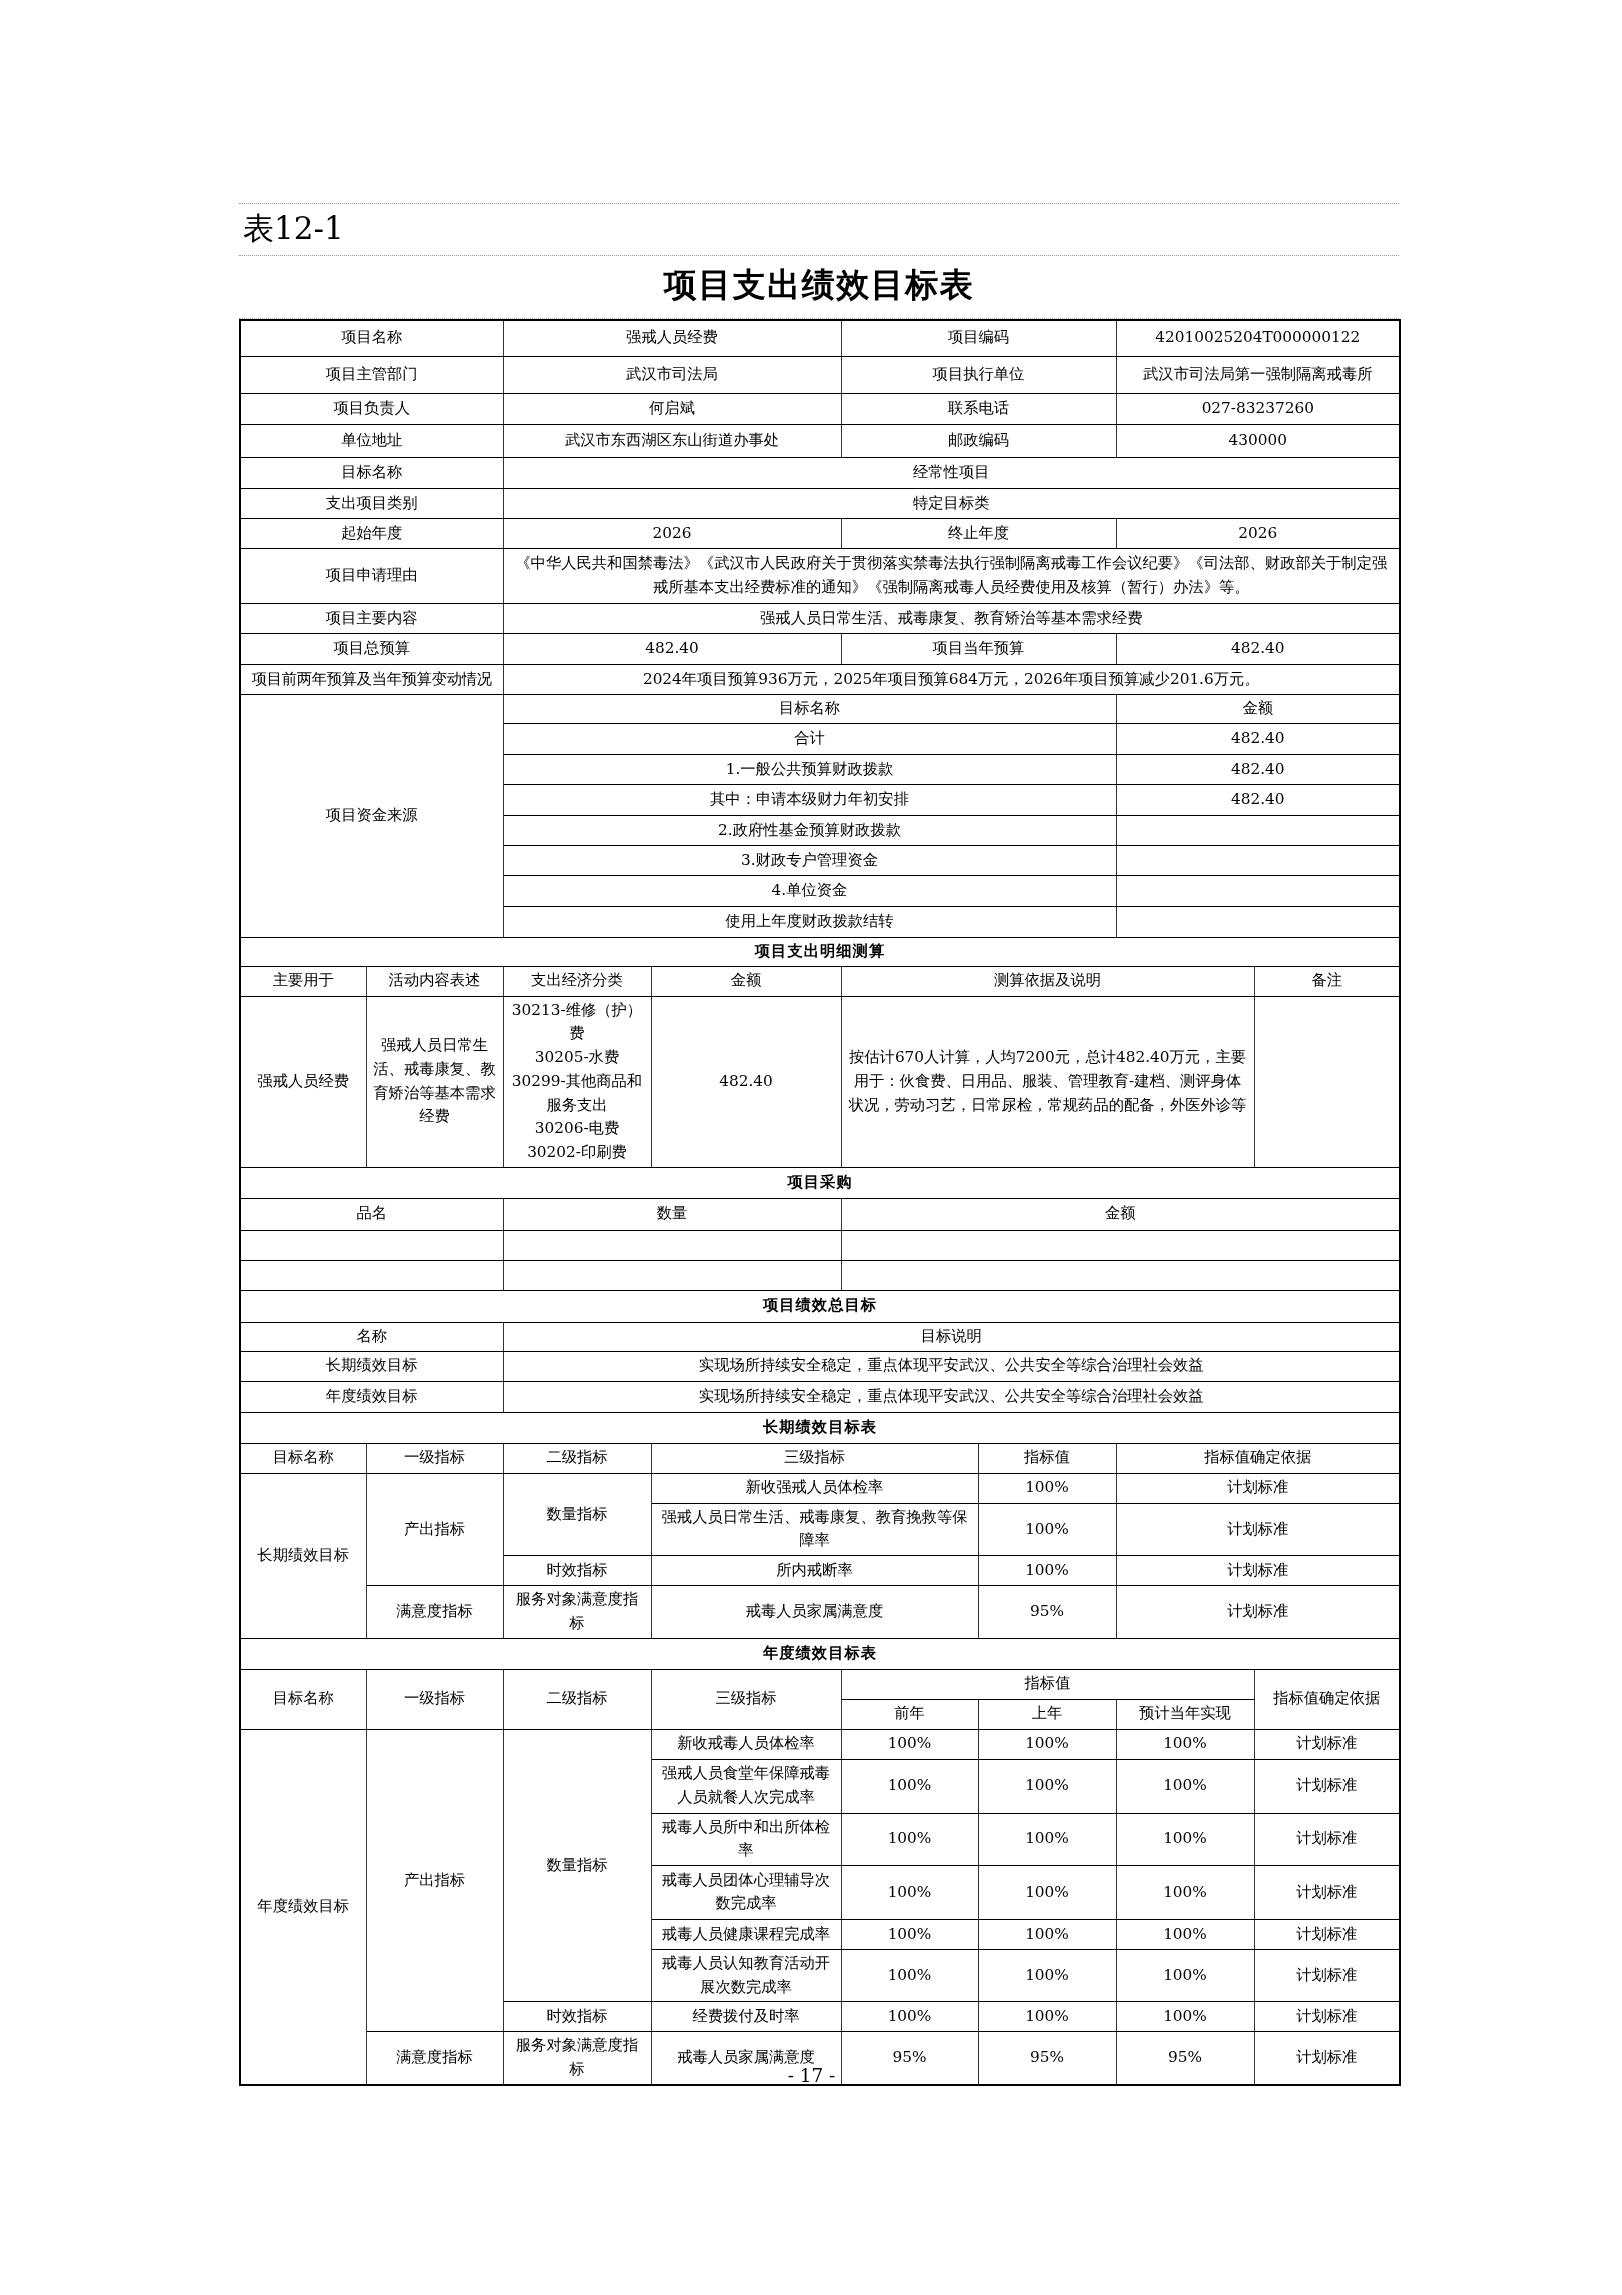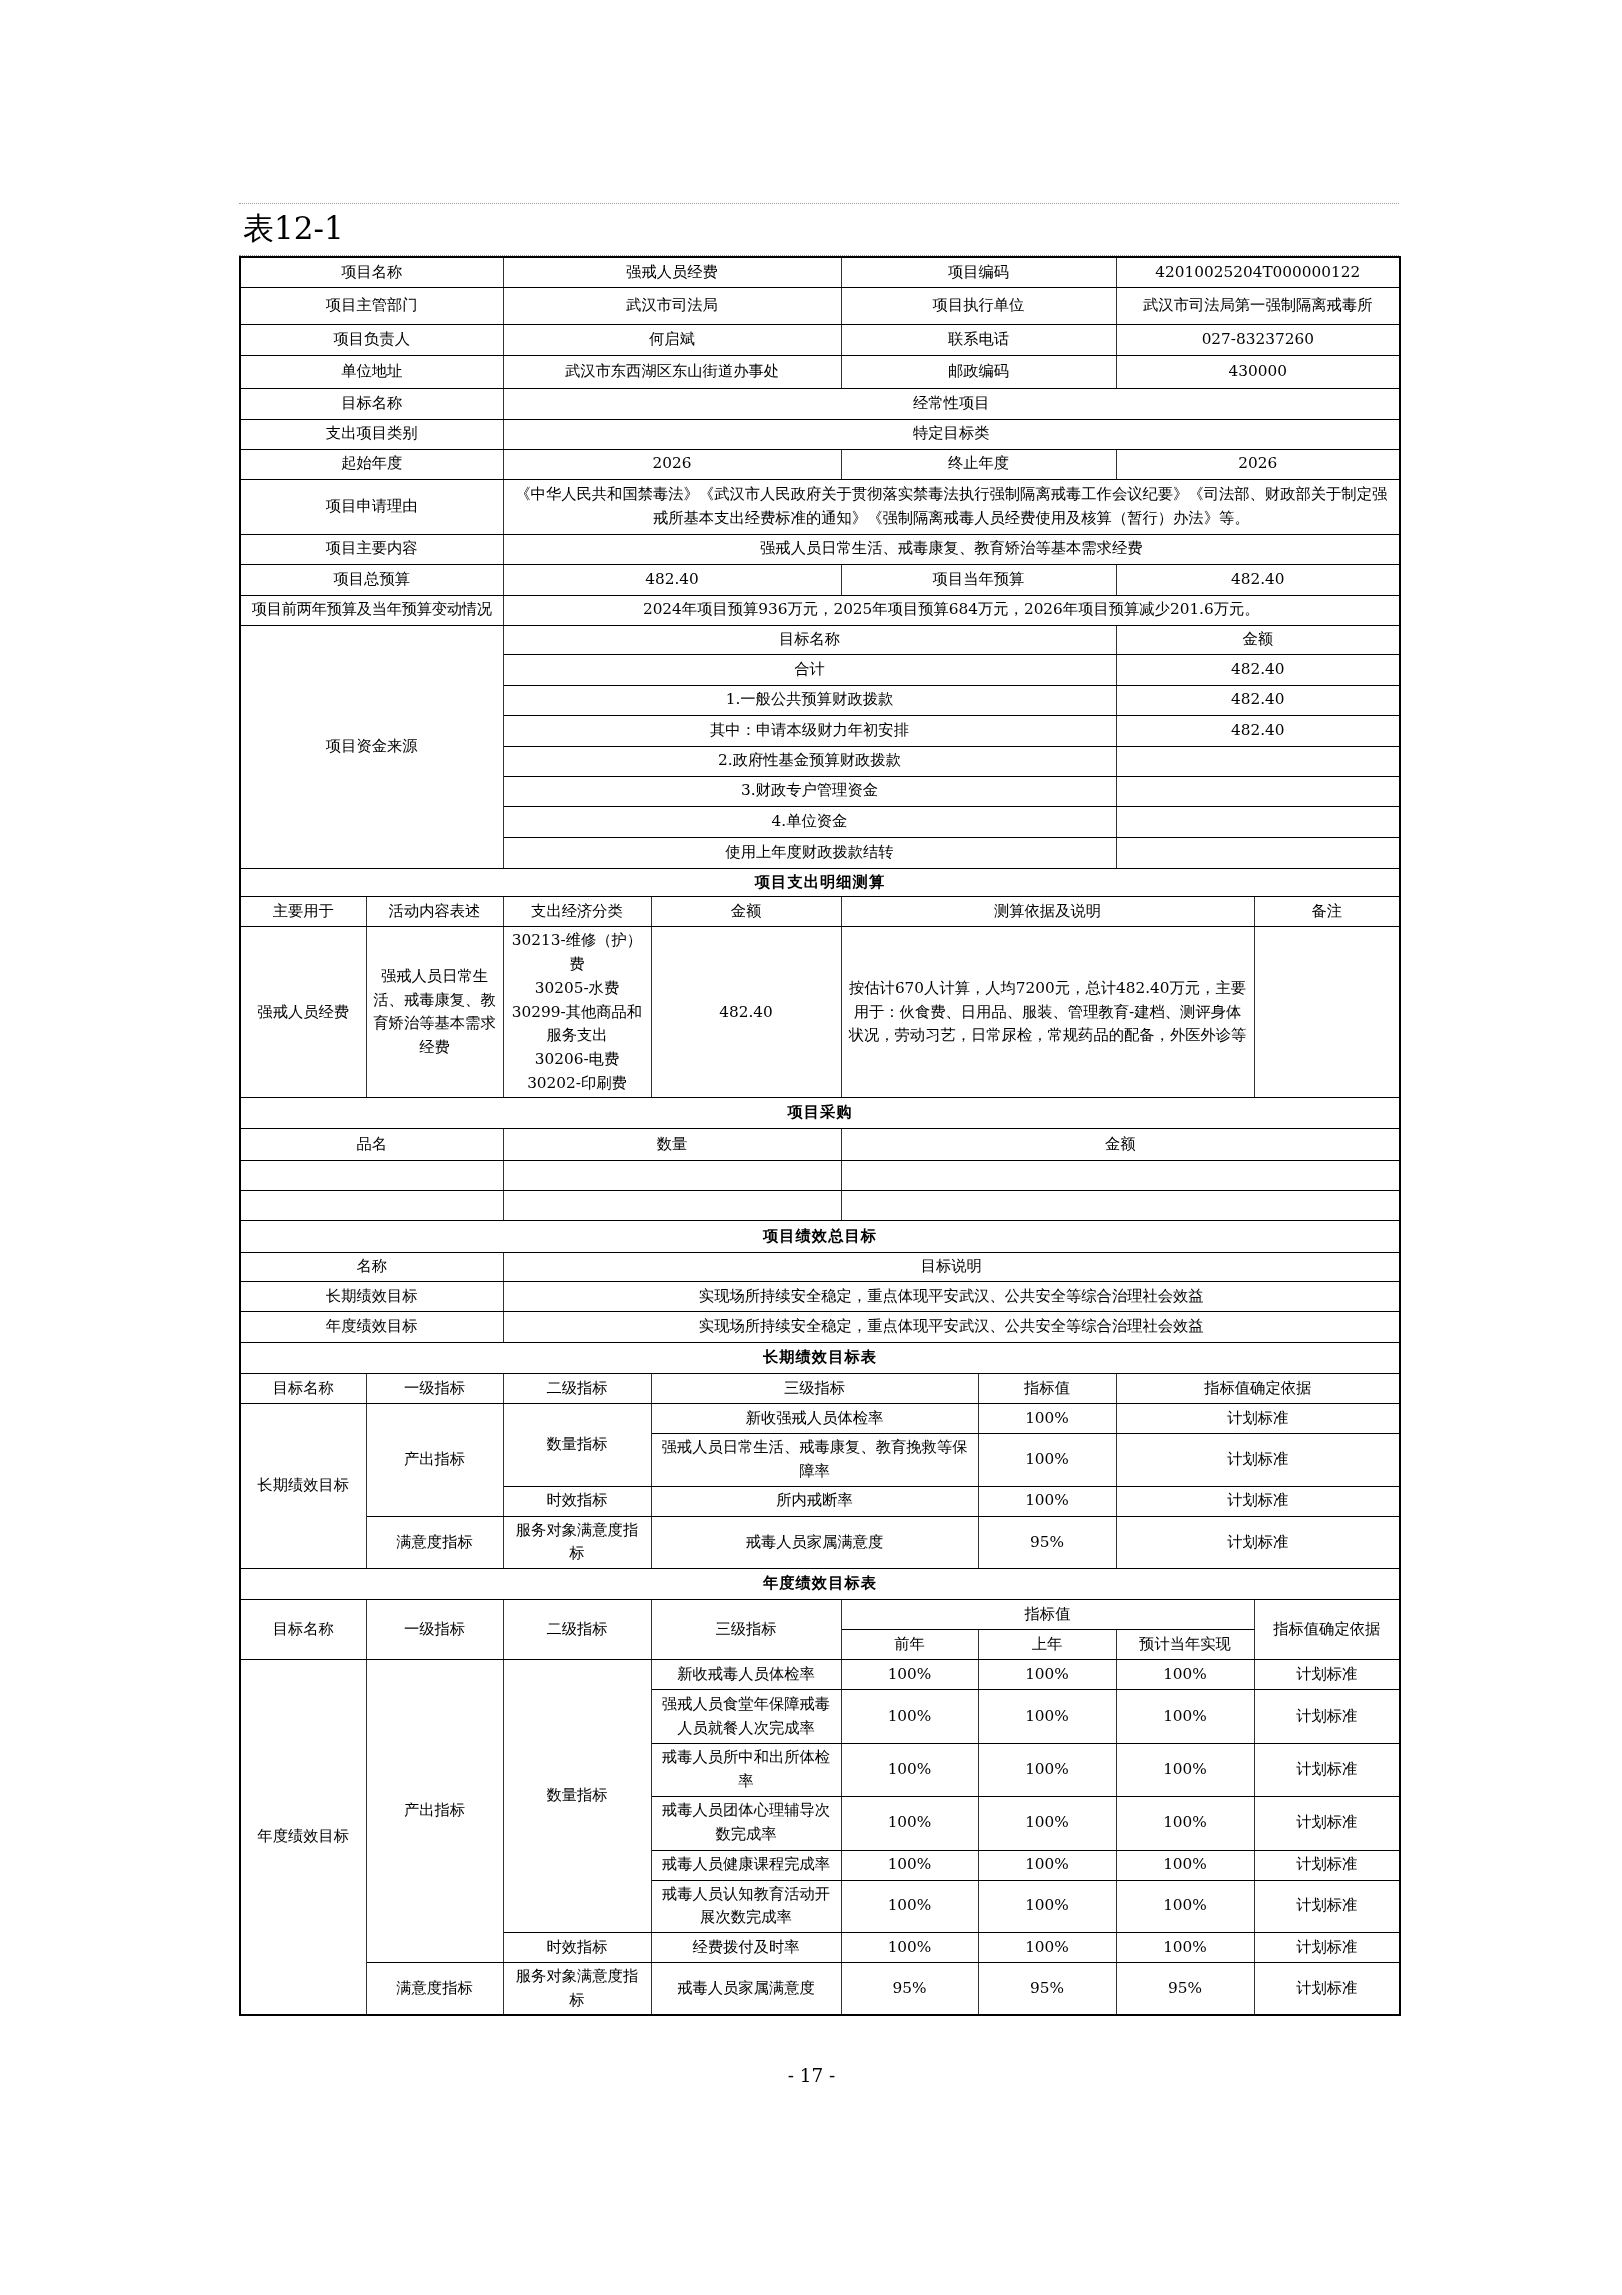--- a/index.html
+++ b/index.html
@@ -33,36 +33,39 @@
   td.reason{line-height:1.85;}
   .footer{position:absolute;left:0;top:2065px;width:100%;text-align:center;font-size:18.4px;}
 </style>
 </head>
 <body>
 
 <div class="content">
 
   <div class="sheet-label-row">表12-1</div>
 
+  <div class="doc-title-row">
+    <span class="doc-title">项目支出绩效目标表</span>
+  </div>
 
 
   <table class="main">
     <colgroup>
       <col style="width:126px">
         <col style="width:137px">
         <col style="width:148px">
         <col style="width:190px">
       <col style="width:137px">
         <col style="width:138px">
         <col style="width:138px">
         <col style="width:146px">
     </colgroup>
 
     <tbody>
-        <tr style="height:30px">
+        <tr style="height:37px">
       <td colspan="2">项目名称</td>
       <td colspan="2">强戒人员经费</td>
       <td colspan="2">项目编码</td>
       <td colspan="2">42010025204T000000122</td>
     </tr>
     <tr style="height:37px">
       <td colspan="2">项目主管部门</td>
       <td colspan="2">武汉市司法局</td>
       <td colspan="2">项目执行单位</td>
       <td colspan="2">武汉市司法局第一强制隔离戒毒所</td>

